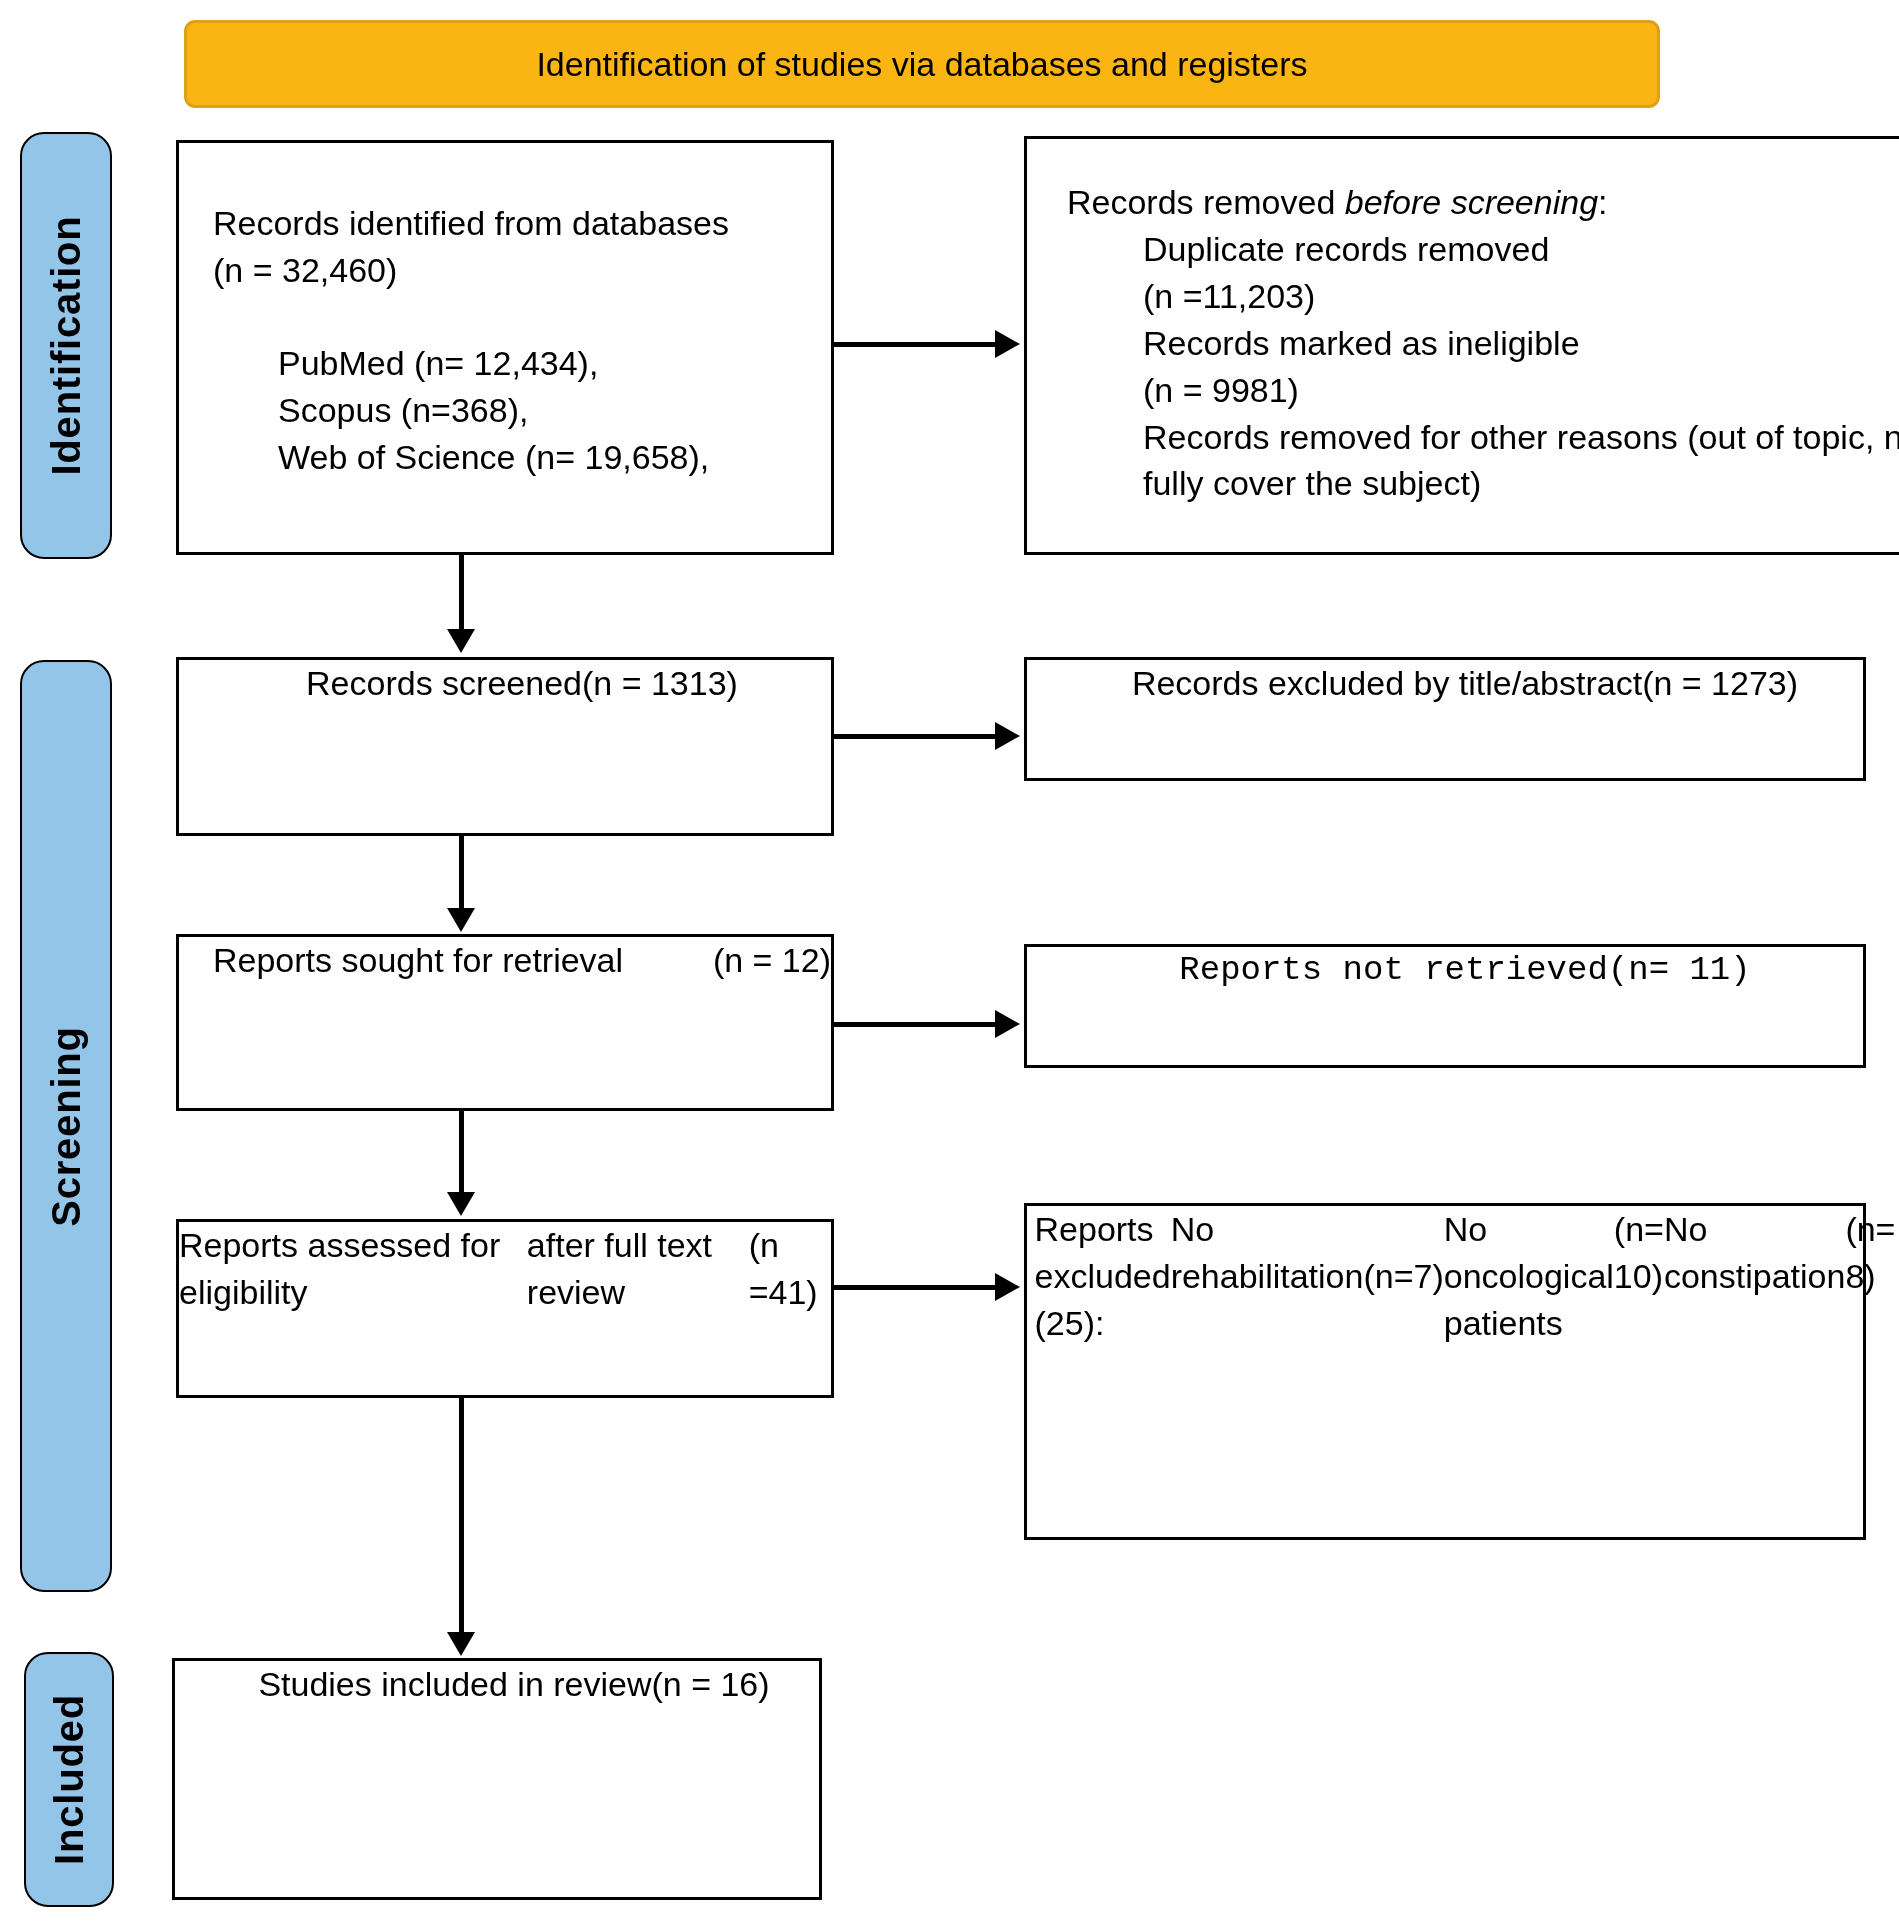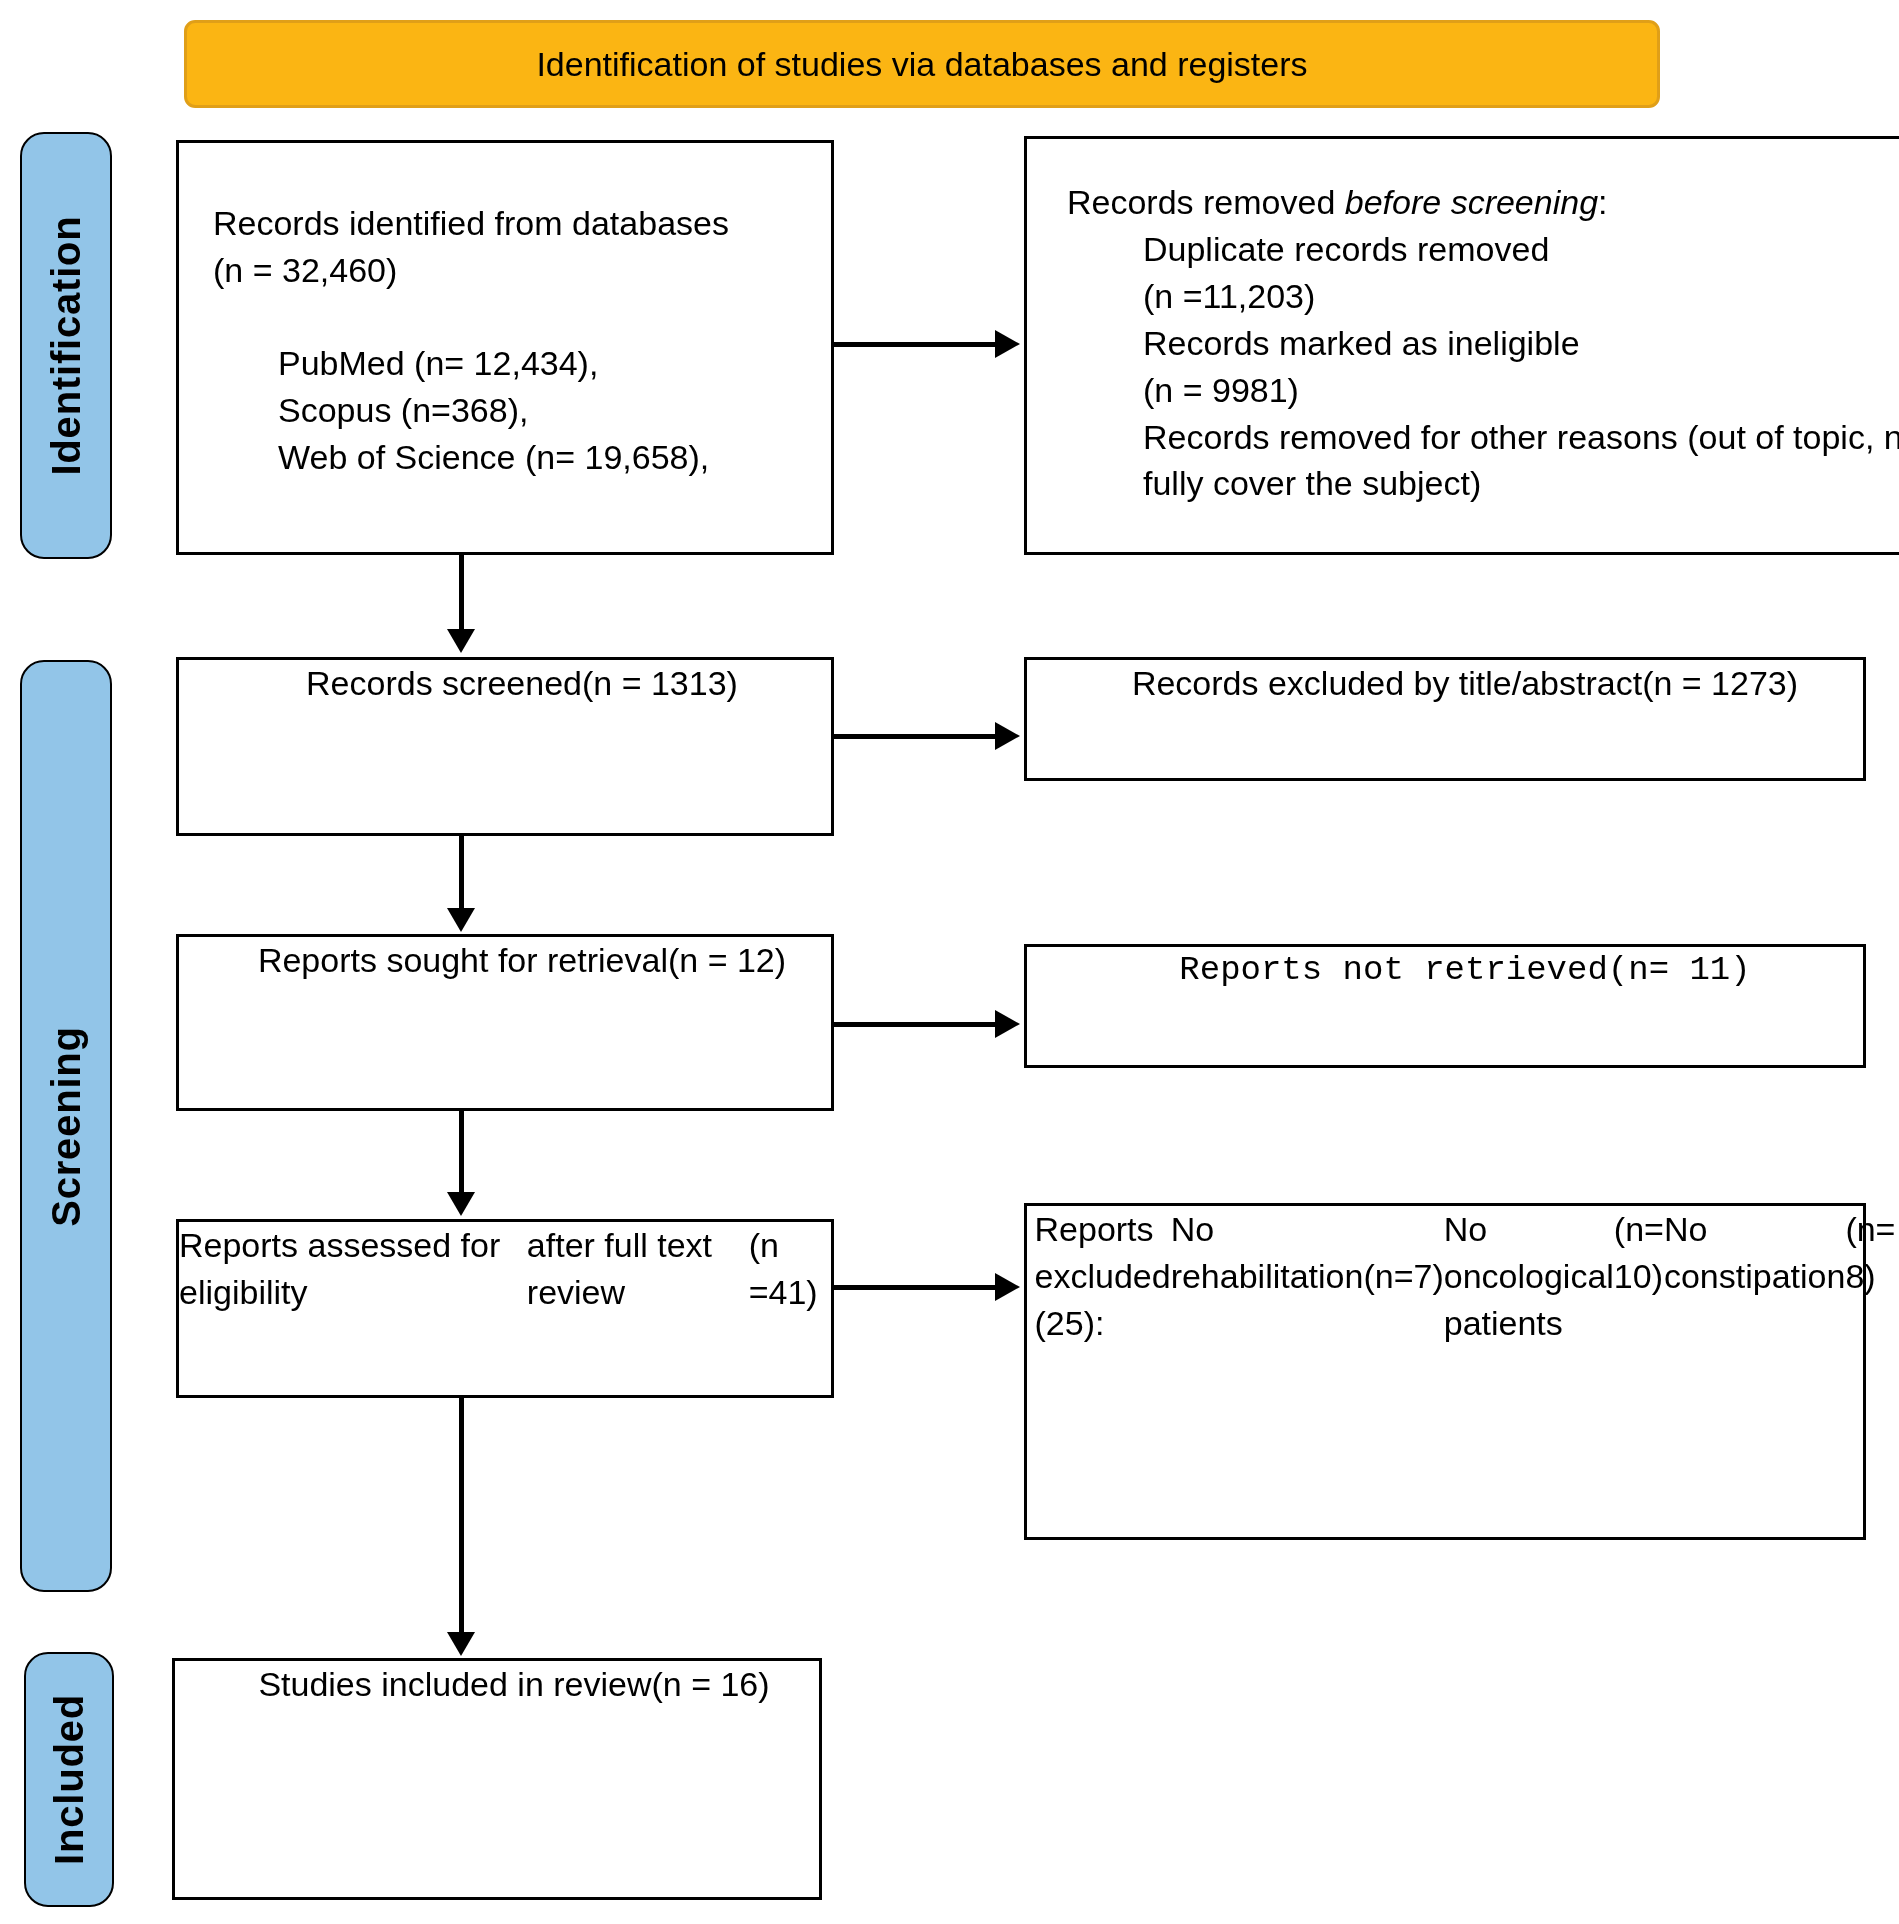--- a/index.html
+++ b/index.html
@@ -33,21 +33,21 @@
   
   .box{
     position:absolute;background:#fff;border:3.2px solid #000;box-sizing:border-box;
     font-size:34px;line-height:1.38;
   }
   .vcenter{display:flex;flex-direction:row;justify-content:center;}
   .box-records-identified{left:176px;top:140px;width:658px;height:415px;padding:57px 20px 0 34px;}
   .box-records-removed{left:1024px;top:136px;width:1000px;height:419px;padding:40px 28px 0 40px;}
   .box-records-screened{left:176px;top:657px;width:658px;height:179px;padding-left:34px;}
   .box-records-excluded{left:1024px;top:657px;width:842px;height:124px;padding-left:40px;}
-  .box-reports-sought{left:176px;top:934px;width:658px;height:177px;padding-left:34px;}
+  .box-reports-sought{left:176px;top:934px;width:658px;height:177px;padding-left:34px;justify-content:space-between;}
   .box-reports-not-retrieved{left:1024px;top:944px;width:842px;height:124px;padding-left:40px;font-family:Liberation Mono, monospace;}
   .box-reports-assessed{left:176px;top:1219px;width:658px;height:179px;}
   .box-reports-excluded{left:1024px;top:1203px;width:842px;height:337px;padding-left:40px;}
   .box-studies-included{left:172px;top:1658px;width:650px;height:242px;padding-left:34px;}
 
   .indent1{padding-left:65px;}
   .indent2{padding-left:76px;}
   .spacer{height:46px;}
   .prewrap{white-space:pre-wrap;}
 

